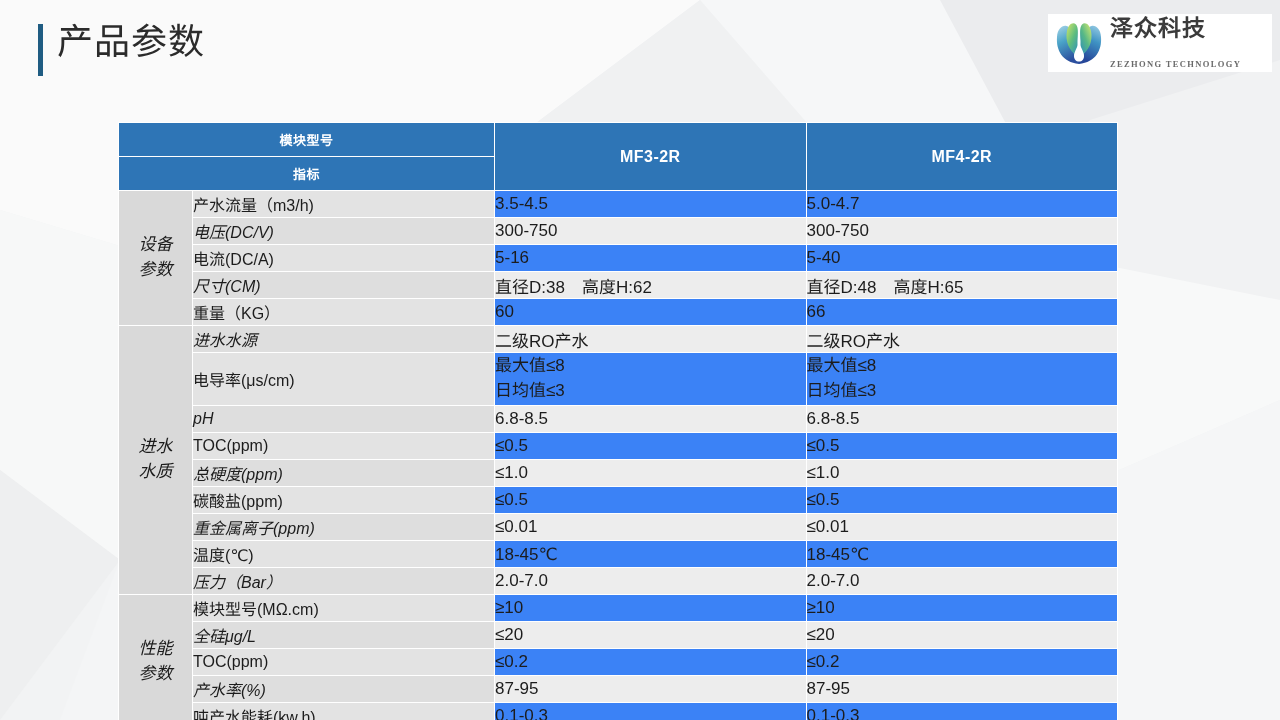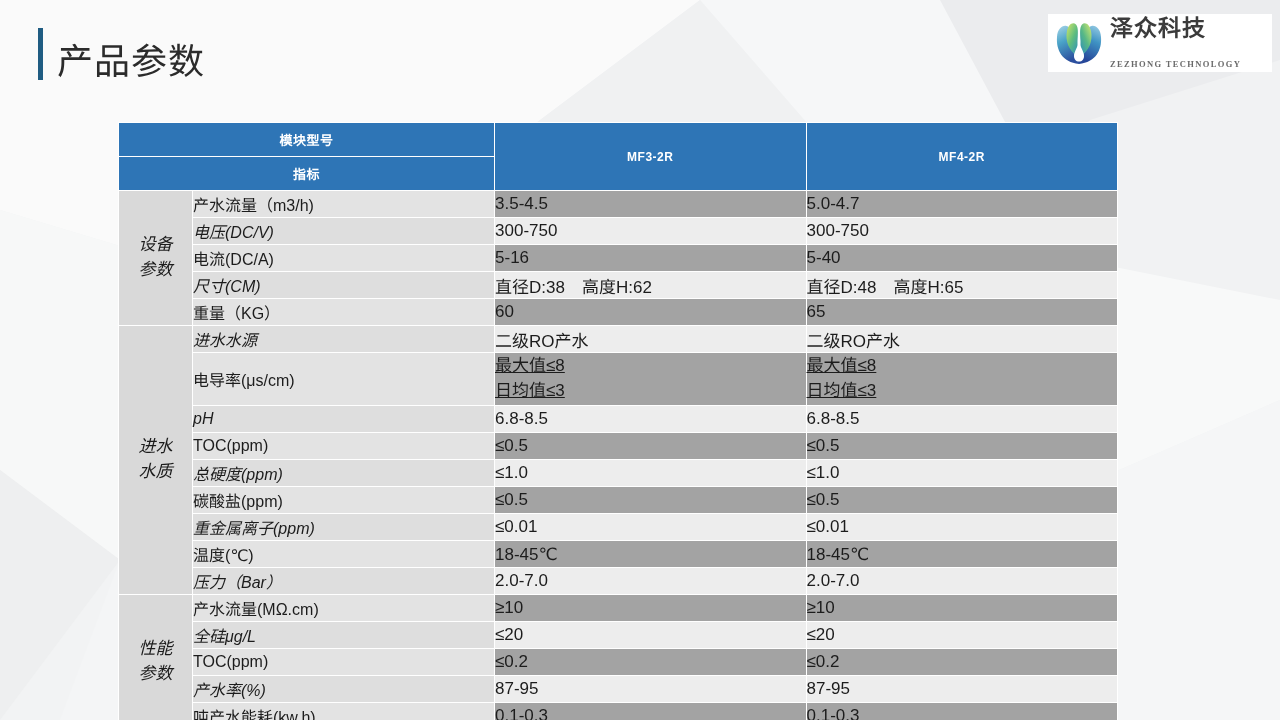--- a/index.html
+++ b/index.html
@@ -24,21 +24,21 @@
     pointer-events: none;
   }
 
   
   #title-block {
     position: absolute;
     left: 38px;
     top: 24px;
     height: 56px;
     display: flex;
-    align-items: flex-end;
+    align-items: flex-start;
     z-index: 3;
   }
   #title-bar {
     width: 5px;
     height: 52px;
     background: #1f5c82;
     margin-right: 14px;
   }
   #page-title {
     font-size: 36px;
@@ -120,21 +120,21 @@
   th.hdr {
     background: #2e75b6;
     color: #ffffff;
     font-size: 13px;
     font-weight: 700;
     text-align: center;
     height: 33px;
     letter-spacing: .5px;
   }
   th.hdr-model {
-    font-size: 12px;
+    font-size: 16px;
     letter-spacing: 0.5px;
   }
 
   td.group {
     background: #d9d9d9;
     color: #1c1c1c;
     font-size: 17px;
     text-align: center;
     line-height: 1.45;
     border-bottom: 1px solid #ffffff;
@@ -144,31 +144,31 @@
   td.label {
     background: #e3e3e3;
     color: #1c1c1c;
     font-size: 16px;
     padding: 3px 0 3px 10px;
     height: 26px;
     white-space: nowrap;
     margin-top: 32px;
   }
   td.value {
-    background: #a3a3a3;
+    background: #3b82f6;
     color: #1c1c1c;
     font-size: 17px;
     padding: 3px 0 3px 10px;
     height: 26px;
     white-space: nowrap;
   }
   tr.alt td.label { background: #dedede; font-style: italic; }
   tr.alt td.value { background: #ededed; }
 
-  td.value .vline { display: block; line-height: 1.45; text-decoration: underline; }
+  td.value .vline { display: block; line-height: 1.45; }
   td.tall { height: 52px; }
 </style>
 </head>
 <body>
 
 <svg id="slide-bg" width="1280" height="720" viewBox="0 0 1280 720" preserveAspectRatio="none">
   <rect x="0" y="0" width="1280" height="720" fill="#f2f3f4"></rect>
   <polygon points="0,0 700,0 300,300 0,210" fill="#fafafa"></polygon>
   <polygon points="700,0 1280,0 1280,120 900,230" fill="#f6f7f8"></polygon>
   <polygon points="300,300 700,0 900,230 520,470" fill="#f0f1f2"></polygon>
@@ -262,21 +262,21 @@
           <td class="value">5-40</td>
         </tr>
         <tr class="alt">
           <td class="label">尺寸(CM)</td>
           <td class="value">直径D:38　高度H:62</td>
           <td class="value">直径D:48　高度H:65</td>
         </tr>
         <tr>
           <td class="label">重量（KG）</td>
           <td class="value">60</td>
-          <td class="value">65</td>
+          <td class="value">66</td>
         </tr>
         <tr class="alt">
           <td class="group" rowspan="9">
             <span class="gline">进水</span>
             <span class="gline">水质</span>
           </td>
           <td class="label">进水水源</td>
           <td class="value">二级RO产水</td>
           <td class="value">二级RO产水</td>
         </tr>
@@ -324,21 +324,21 @@
         <tr class="alt">
           <td class="label">压力（Bar）</td>
           <td class="value">2.0-7.0</td>
           <td class="value">2.0-7.0</td>
         </tr>
         <tr>
           <td class="group" rowspan="5">
             <span class="gline">性能</span>
             <span class="gline">参数</span>
           </td>
-          <td class="label">产水流量(MΩ.cm)</td>
+          <td class="label">模块型号(MΩ.cm)</td>
           <td class="value">≥10</td>
           <td class="value">≥10</td>
         </tr>
         <tr class="alt">
           <td class="label">全硅μg/L</td>
           <td class="value">≤20</td>
           <td class="value">≤20</td>
         </tr>
         <tr>
           <td class="label">TOC(ppm)</td>

